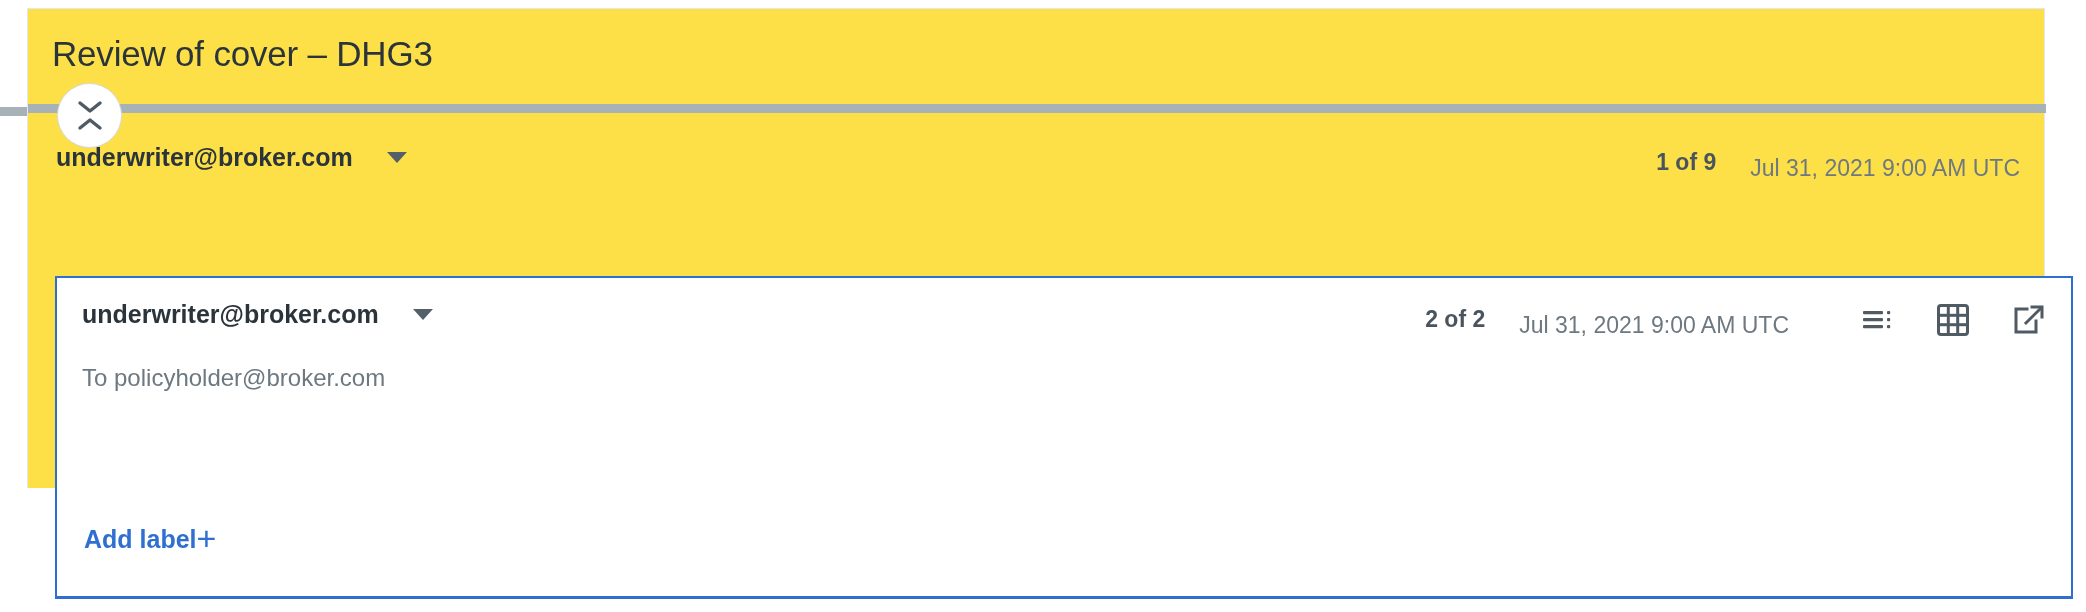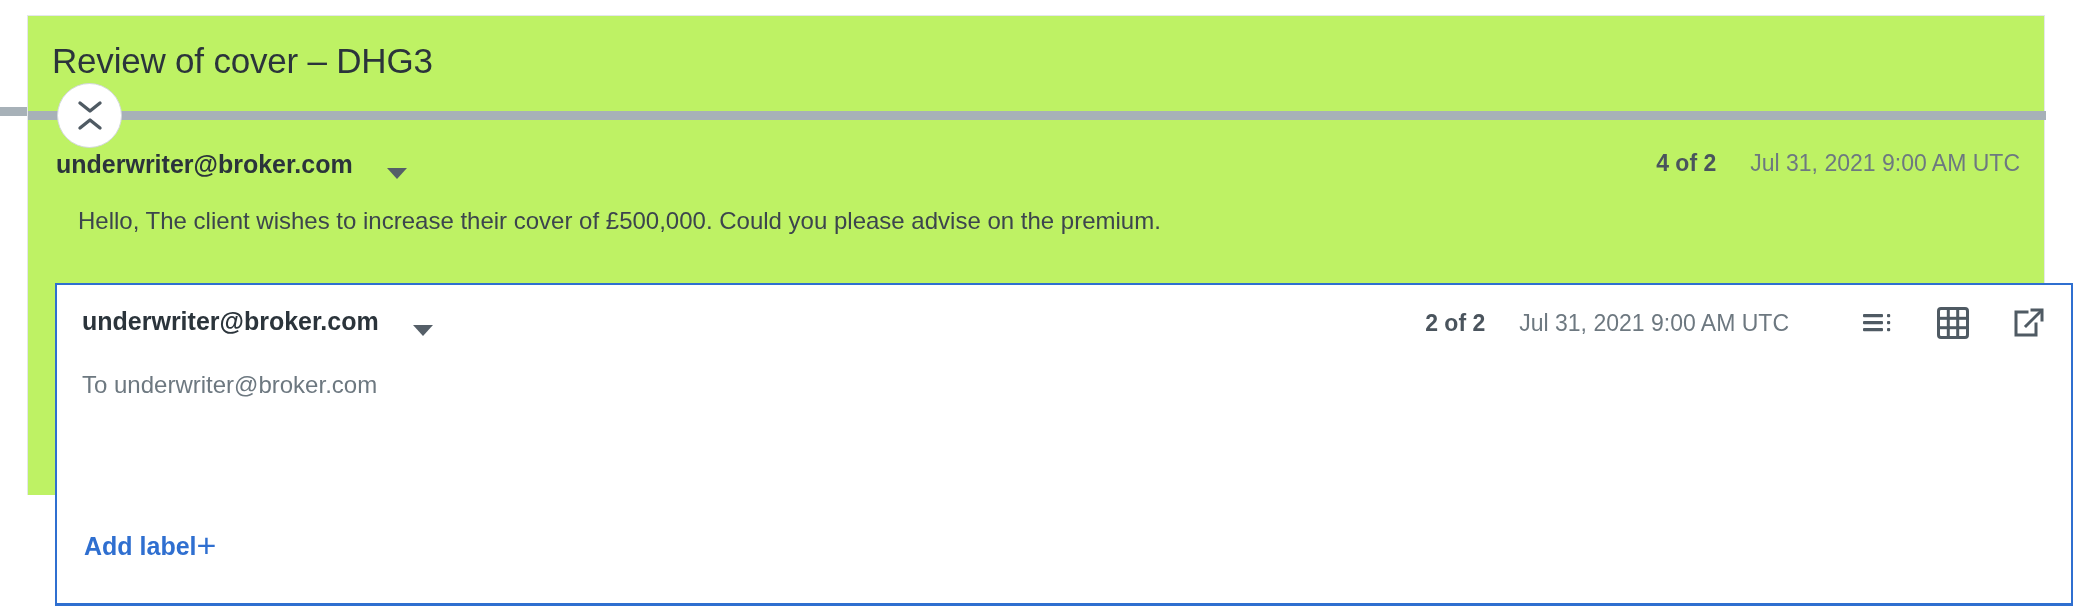--- a/index.html
+++ b/index.html
@@ -19,24 +19,24 @@
     position: relative;
     width: 2086px;
     height: 612px;
     background: #ffffff;
   }
 
   
   .panel {
     position: absolute;
     left: 27px;
-    top: 15px;
+    top: 8px;
     width: 2018px;
     height: 480px;
-    background: #bef264;
+    background: #fde047;
     border: 1px solid #e4e7ea;
     border-bottom: none;
     box-sizing: border-box;
   }
 
   
   .thread-title {
     position: absolute;
     left: 24px;
     top: 25px;
@@ -110,21 +110,21 @@
 
   .msg-head {
     position: relative;
     height: 48px;
   }
   .message.first .msg-head { padding-top: 4px; }
   .message.selected .msg-head { padding-top: 22px; padding-left: 25px; }
 
   .sender-wrap {
     display: inline-flex;
-    align-items: flex-end;
+    align-items: center;
     gap: 34px;
     cursor: pointer;
   }
   .sender {
     font-size: 25px;
     font-weight: bold;
     color: #2b343b;
     white-space: nowrap;
   }
   .caret-down {
@@ -147,20 +147,21 @@
 
   .counter {
     font-size: 23px;
     font-weight: bold;
     color: #4a545d;
   }
   .timestamp {
     font-size: 23px;
     color: #6d7880;
     margin-left: 34px;
+    margin-top: 12px;
   }
 
   .head-icons {
     display: flex;
     align-items: center;
     gap: 44px;
     margin-left: 74px;
   }
   .icon-btn {
     display: flex;
@@ -236,26 +237,25 @@
     <div class="divider-bar"></div>
 
     <div class="message first">
       <div class="msg-head">
         <span class="sender-wrap">
           <span class="sender">underwriter@broker.com</span>
           <span class="caret-down"></span>
         </span>
 
         <div class="head-right">
-          <span class="counter">4 of 2</span>
+          <span class="counter">1 of 9</span>
           <span class="timestamp">Jul 31, 2021 9:00 AM UTC</span>
         </div>
       </div>
 
-      <div class="msg-body">Hello, The client wishes to increase their cover of £500,000. Could you please advise on the premium.</div>
     </div>
 
     <div class="message selected">
       <div class="msg-head">
         <span class="sender-wrap">
           <span class="sender">underwriter@broker.com</span>
           <span class="caret-down"></span>
         </span>
 
         <div class="head-right">
@@ -290,21 +290,21 @@
                 <path d="M19 3 H29 V13" fill="none" stroke="#4f5a63" stroke-width="3" stroke-linecap="square"></path>
                 <line x1="28" y1="4" x2="13" y2="19" stroke="#4f5a63" stroke-width="3" stroke-linecap="square"></line>
                 <path d="M23 17 V28 H3 V5 H14" fill="none" stroke="#4f5a63" stroke-width="3" stroke-linejoin="miter" stroke-linecap="square"></path>
               </svg>
             </button>
 
           </div>
         </div>
       </div>
 
-      <div class="msg-to">To underwriter@broker.com</div>
+      <div class="msg-to">To policyholder@broker.com</div>
 
     </div>
 
     <a class="add-label">
       <span>Add label</span>
       <span class="plus-glyph">+</span>
     </a>
 
   </div>
 

